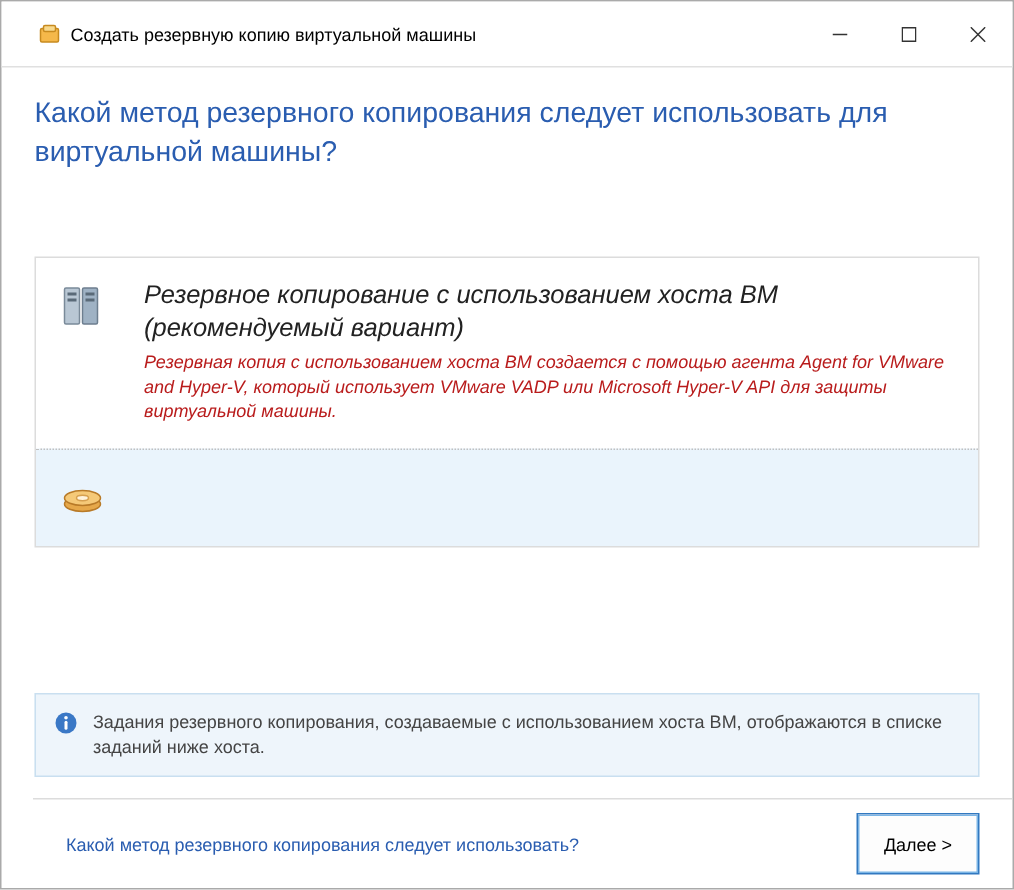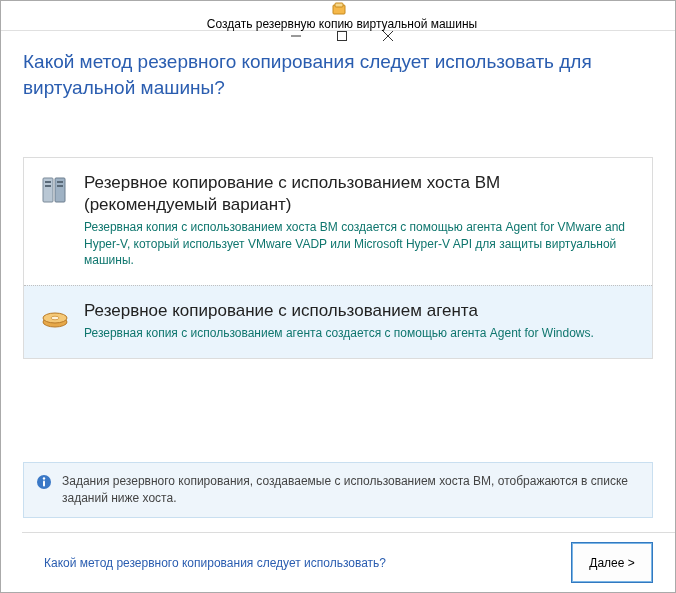--- a/index.html
+++ b/index.html
@@ -8,27 +8,26 @@
       font-size: 13px;
       background: #fff;
       width: 676px;
       height: 593px;
       overflow: hidden;
       border: 1px solid #aaa;
       display: flex;
       flex-direction: column;
     }
     .titlebar {
-      height: 30px;
+      height: 44px;
       background: #fff;
       border-bottom: 1px solid #e0e0e0;
       display: flex;
       align-items: center;
-      padding-left: 8px;
-      flex-direction: column;
+      padding-left: 24px;
     }
     .titlebar-icon {
       width: 16px; height: 16px;
       margin-right: 6px;
       display: inline-flex;
       align-items: center;
       justify-content: center;
     }
     .titlebar-title {
       font-size: 12px;
@@ -60,22 +59,23 @@
       line-height: 1.35;
       margin-bottom: 35px;
     }
     .options-box {
       border: 1px solid #dcdcdc;
       margin-top: 22px;
     }
     .option {
       display: flex;
       padding: 14px 16px 16px 14px;
-      gap: 12px;
-      cursor: pointer;
+      gap: 24px;
+      cursor: pointer;
+      font-style: italic;
     }
     .option + .option {
       border-top: 1px dotted #c0c0c0;
     }
     .option.selected {
       background: #eaf4fc;
     }
     .option-icon {
       width: 34px;
       flex-shrink: 0;
@@ -86,21 +86,21 @@
     }
     .option-body { flex: 1; }
     .option-title {
       font-size: 17px;
       color: #222;
       margin-bottom: 4px;
       line-height: 1.25;
     }
     .option-desc {
       font-size: 12px;
-      color: #0f766e;
+      color: #b91c1c;
       line-height: 1.4;
     }
     .info-box {
       margin: 30px 22px 0 22px;
       border: 1px solid #c9dff0;
       background: #eef5fb;
       padding: 10px 12px;
       display: flex;
       gap: 10px;
       align-items: flex-start;
@@ -205,24 +205,20 @@
     </div>
 
     <div class="option selected">
       <div class="option-icon">
         <svg width="32" height="32" viewBox="0 0 32 32">
           <ellipse cx="16" cy="20" rx="12" ry="5" fill="#e6a84a" stroke="#b87a28"></ellipse>
           <ellipse cx="16" cy="16" rx="12" ry="5" fill="#f5c978" stroke="#b87a28"></ellipse>
           <ellipse cx="16" cy="16" rx="4" ry="1.8" fill="#fff3dc" stroke="#d6a050"></ellipse>
         </svg>
       </div>
-      <div class="option-body">
-        <div class="option-title">Резервное копирование с использованием агента</div>
-        <div class="option-desc">Резервная копия с использованием агента создается с помощью агента Agent for Windows.</div>
-      </div>
     </div>
   </div>
 
   <div class="spacer-mid"></div>
 </div>
 
 <div class="info-box">
   <span class="info-icon">
     <svg width="16" height="16" viewBox="0 0 16 16">
       <circle cx="8" cy="8" r="7" fill="#3a78c6"></circle>

